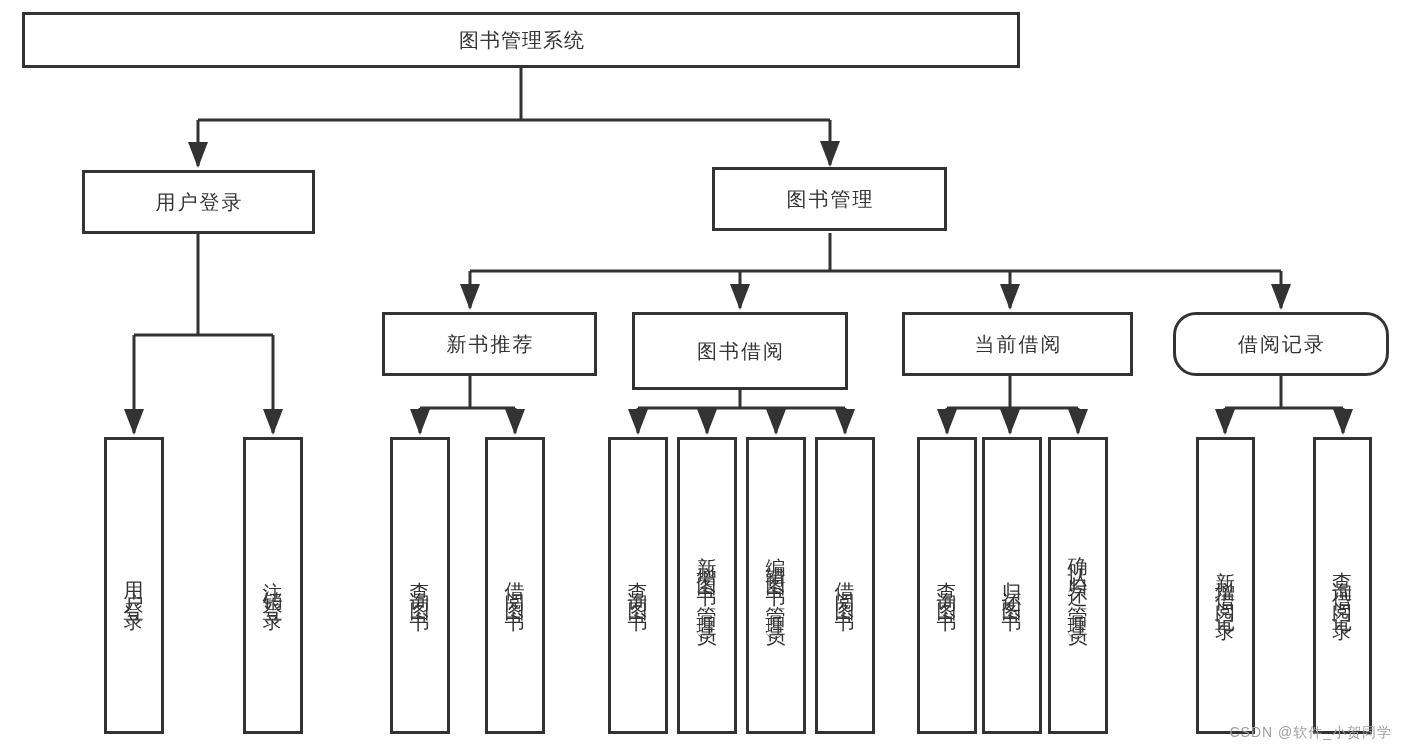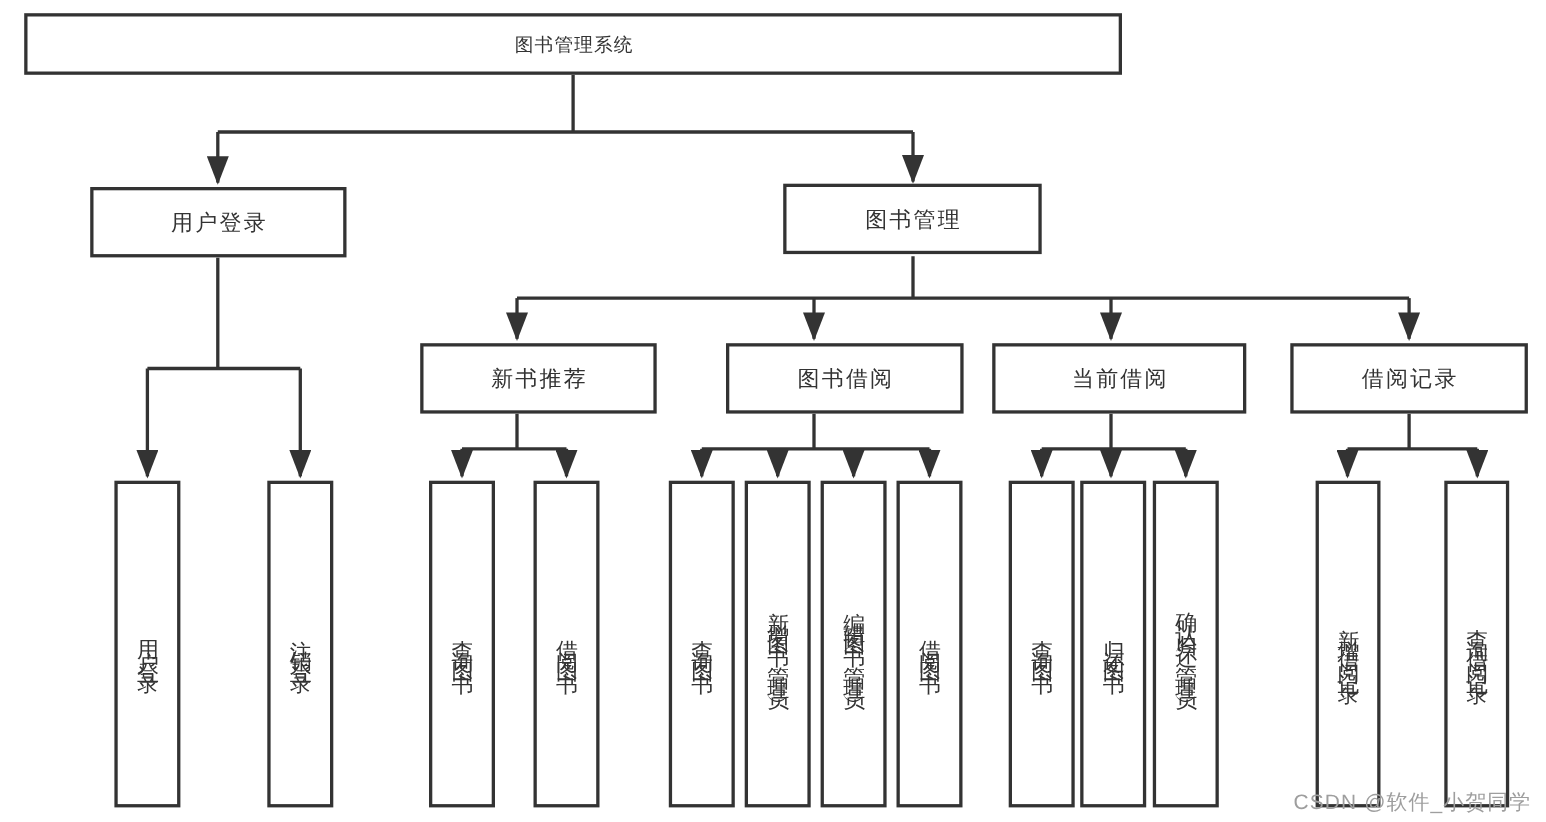--- a/index.html
+++ b/index.html
@@ -36,33 +36,33 @@
     background: var(--box-bg);
     border: 3px solid var(--line);
     display: flex;
     align-items: center;
     justify-content: center;
     color: var(--text);
     font-size: 20px;
     z-index: 2;
   }
   .node > span { letter-spacing: 2px; text-indent: 2px; white-space: nowrap; }
-  .node-root > span { font-size: 17px; letter-spacing: 1px; }
+  .node-root > span { font-size: 20px; letter-spacing: 1px; }
   .node-v > span {
     writing-mode: vertical-rl;
     text-orientation: mixed;
     letter-spacing: 10px;
     text-indent: 0;
     line-height: 1;
   }
   .watermark {
     position: absolute;
     right: 13px;
     bottom: 5px;
-    font-size: 19px;
+    font-size: 14px;
     letter-spacing: 1px;
     color: var(--watermark);
     z-index: 5;
     white-space: nowrap;
   }
 </style>
 </head>
 <body>
 
 <div class="canvas">
@@ -111,27 +111,27 @@
   <div class="node" style="left:82px; top:170px; width:233px; height:64px;">
     <span>用户登录</span>
   </div>
   <div class="node" style="left:712px; top:167px; width:235px; height:64px;">
     <span>图书管理</span>
   </div>
 
   <div class="node" style="left:363px; top:312px; width:215px; height:64px;margin-left:19px;">
     <span>新书推荐</span>
   </div>
-  <div class="node" style="left:632px; top:312px; width:216px; height:64px;margin-left:28px;">
+  <div class="node" style="left:632px; top:312px; width:216px; height:78px;">
     <span>图书借阅</span>
   </div>
   <div class="node" style="left:902px; top:312px; width:231px; height:64px;">
     <span>当前借阅</span>
   </div>
-  <div class="node" style="left:1173px; top:312px; width:216px; height:64px;">
+  <div class="node" style="left:1173px; top:312px; width:216px; height:64px;border-radius:23px;">
     <span>借阅记录</span>
   </div>
 
   <div class="node node-v" style="left:104px; top:437px; width:60px; height:297px;">
     <span>用户登录</span>
   </div>
   <div class="node node-v" style="left:243px; top:437px; width:60px; height:297px;">
     <span>注销登录</span>
   </div>
 

